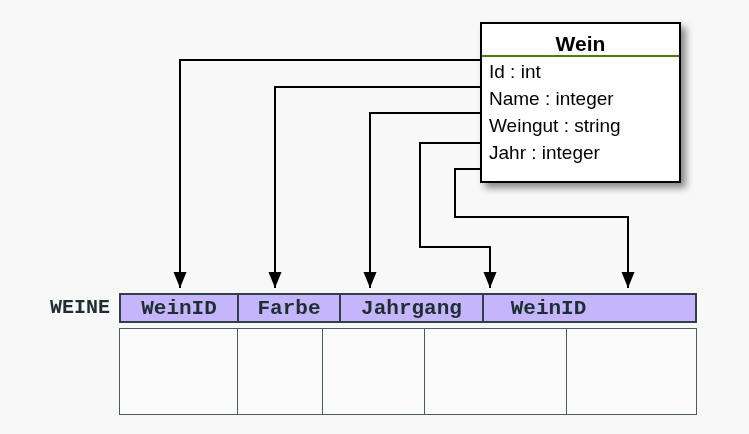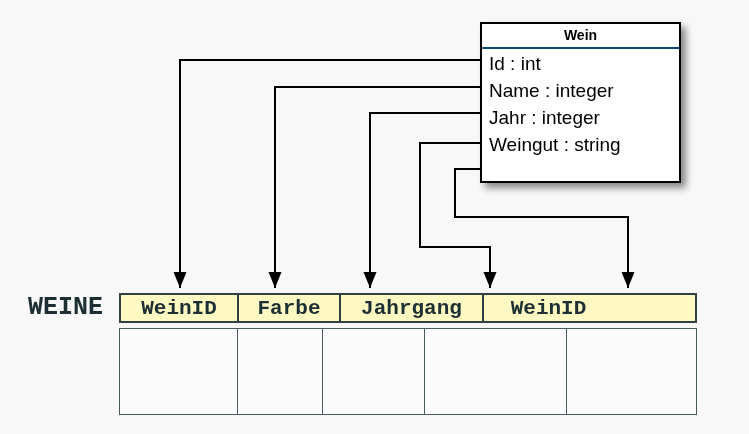--- a/index.html
+++ b/index.html
@@ -35,58 +35,59 @@
     box-sizing: border-box;
     background: #ffffff;
     border: 2px solid #000;
     box-shadow: 5px 5px 7px rgba(0,0,0,0.45);
   }
   .classbox-title {
     height: 23px;
     line-height: 23px;
     text-align: center;
     font-weight: bold;
-    font-size: 14px;
+    font-size: 21px;
     color: #000;
-    border-bottom: 2px solid #0c4a6e;
+    border-bottom: 2px solid #4d7c0f;
+    margin-top: 8px;
   }
   .classbox-attrs {
     padding: 1px 8px 0 7px;
   }
   .classbox-attr {
     height: 27px;
     line-height: 27px;
     font-size: 19px;
     color: #000;
     white-space: nowrap;
   }
 
   
   .table-label {
     position: absolute;
-    left: 28px;
+    left: 44px;
     top: 295px;
     width: 72px;
     font-family: "Liberation Mono", monospace;
     font-weight: bold;
-    font-size: 25px;
+    font-size: 20px;
     line-height: 26px;
     color: #1d2f33;
     letter-spacing: 0px;
     text-align: center;
   }
   .table-header {
     position: absolute;
     left: 119px;
     top: 293px;
     width: 578px;
     height: 30px;
     box-sizing: border-box;
     display: flex;
-    background: #fef9c3;
+    background: #c4b5fd;
     border: 2px solid #2f3f44;
   }
   .table-header .cell {
     box-sizing: border-box;
     border-right: 2px solid #2f3f44;
     display: flex;
     align-items: center;
     justify-content: center;
     font-family: "Liberation Mono", monospace;
     font-weight: bold;
@@ -136,22 +137,22 @@
     <polyline points="480,113 370,113 370,288" marker-end="url(#arrowhead)"></polyline>
     <polyline points="480,143 420,143 420,247 490,247 490,288" marker-end="url(#arrowhead)"></polyline>
     <polyline points="480,169 455,169 455,217 628,217 628,288" marker-end="url(#arrowhead)"></polyline>
   </svg>
 
   <div class="classbox">
     <div class="classbox-title">Wein</div>
     <div class="classbox-attrs">
       <div class="classbox-attr">Id : int</div>
       <div class="classbox-attr">Name : integer</div>
+      <div class="classbox-attr">Weingut : string</div>
       <div class="classbox-attr">Jahr : integer</div>
-      <div class="classbox-attr">Weingut : string</div>
     </div>
   </div>
 
   <div class="table-label">WEINE</div>
 
   <div class="table-header">
     <div class="cell w0">WeinID</div>
     <div class="cell w2">Farbe</div>
     <div class="cell w3">Jahrgang</div>
     <div class="cell w4">WeinID</div>

